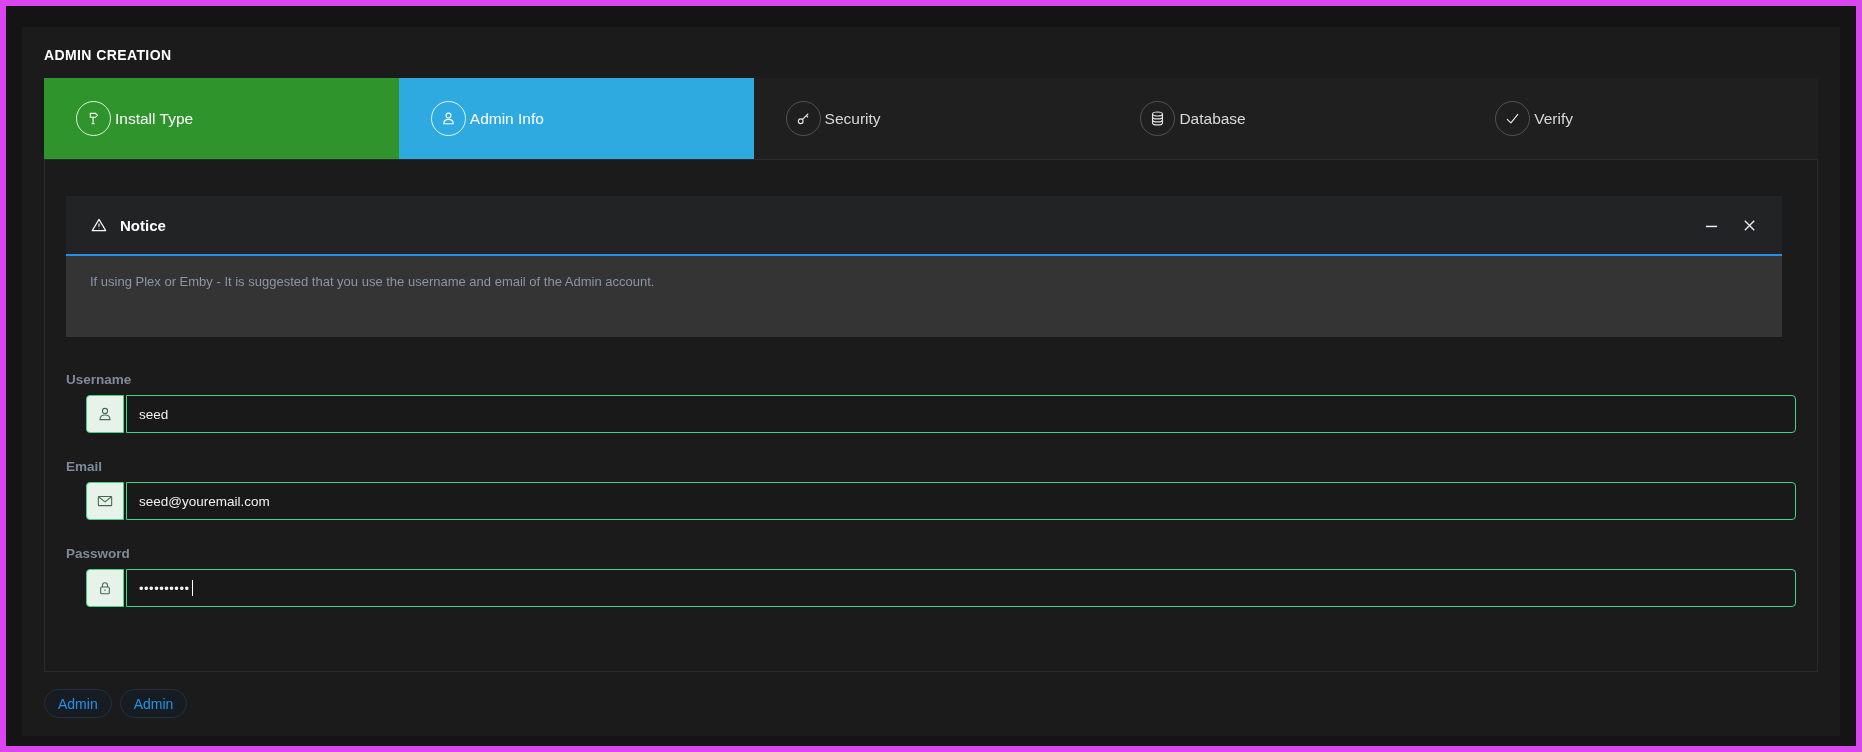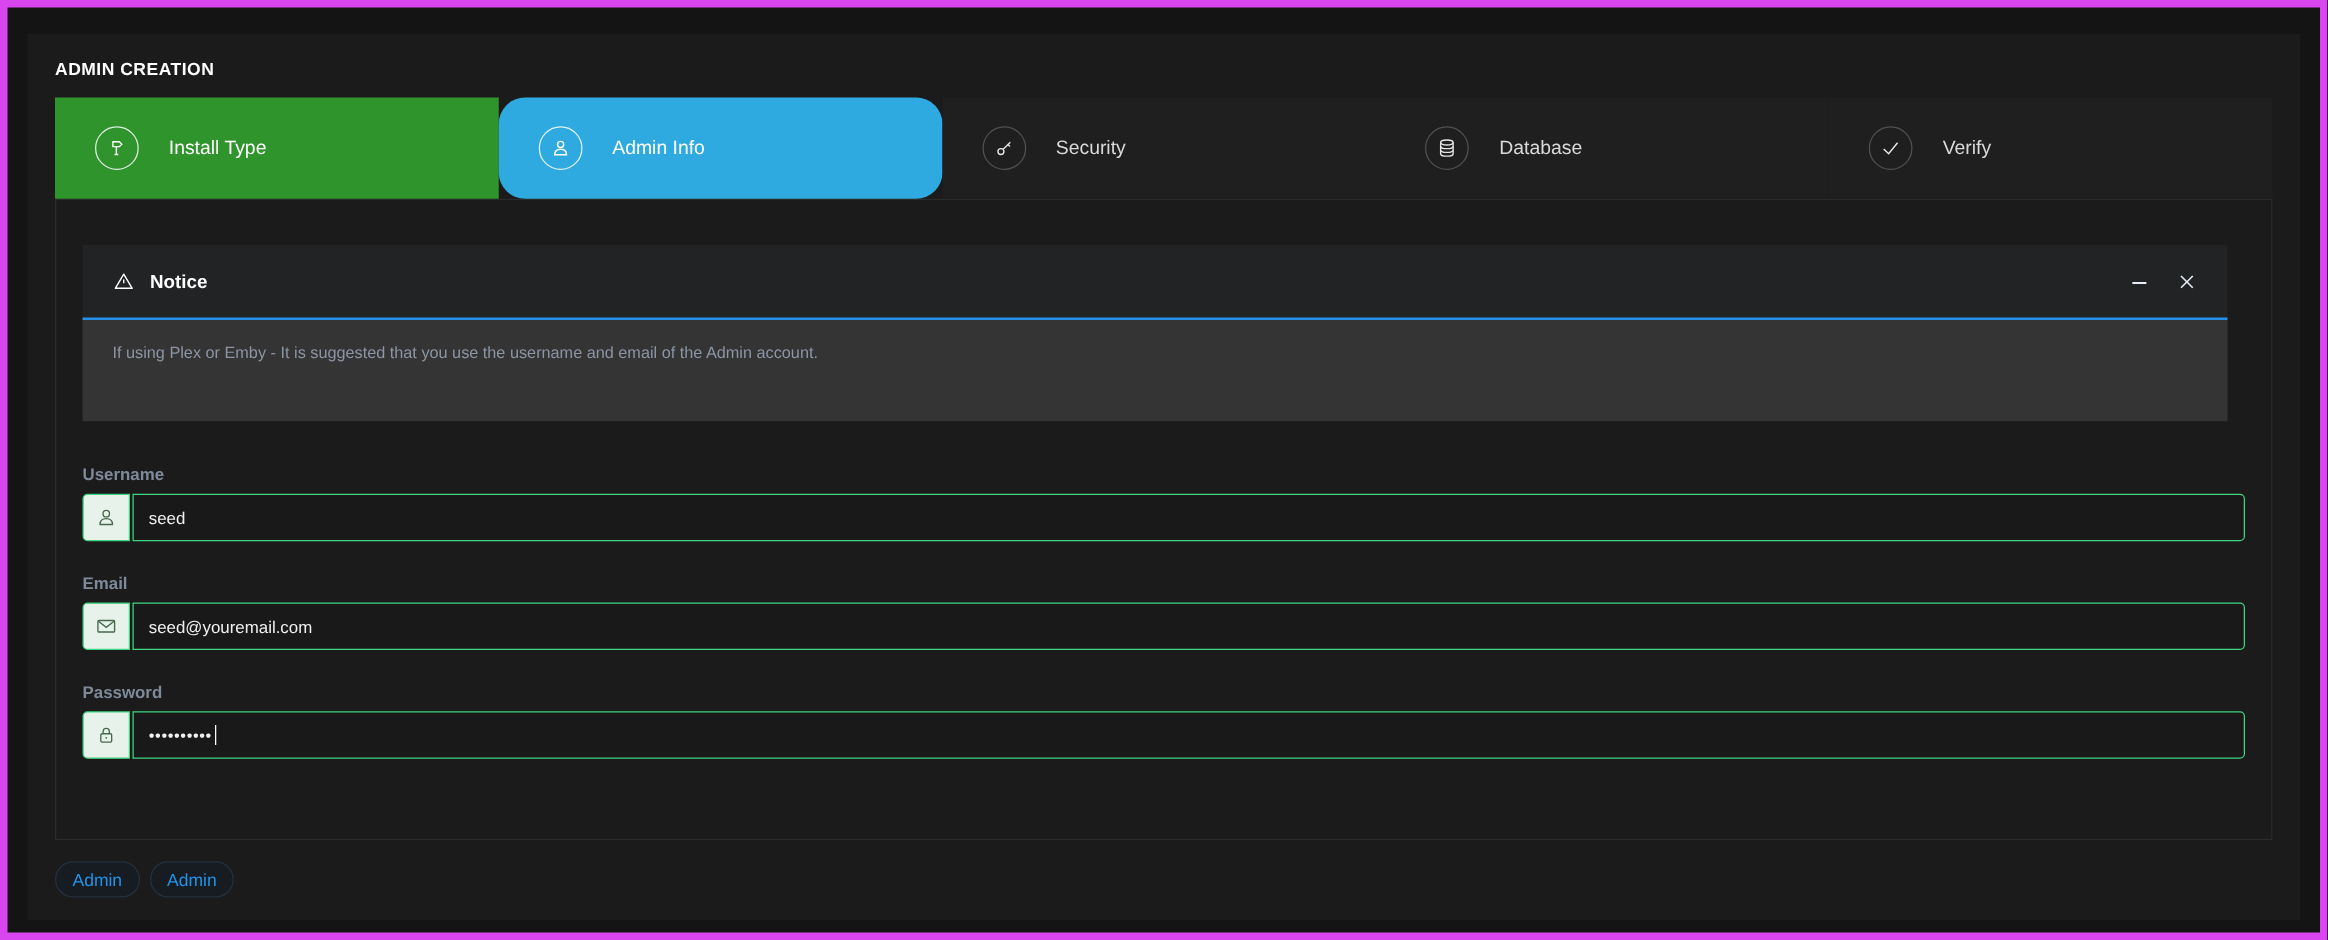--- a/index.html
+++ b/index.html
@@ -3,23 +3,23 @@
 <meta charset="utf-8">
 <style>
   html,body{margin:0;padding:0;background:#000;font-family:"Liberation Sans",sans-serif;}
   *{box-sizing:border-box;}
   .screen{position:relative;width:1862px;height:752px;background:#141414;border:6px solid #d946ef;overflow:hidden;}
   .container{position:absolute;left:16px;top:21px;right:16px;bottom:10px;background:#1b1b1b;padding:20px 22px 12px 22px;}
   .page-title{font-size:14px;font-weight:700;color:#ffffff;letter-spacing:.4px;margin:0 0 15px 0;}
 
   
   .steps{display:flex;height:81px;}
-  .step{flex:1;display:flex;align-items:center;gap:24px;padding-left:32px;background:#1f1f1f;cursor:pointer;}
+  .step{flex:1;display:flex;align-items:center;gap:4px;padding-left:32px;background:#1f1f1f;cursor:pointer;}
   .step--complete{background:var(--step-complete,#2e942b);}
-  .step--active{background:var(--step-active,#2faae0);border-radius:21px;}
+  .step--active{background:var(--step-active,#2faae0);}
   .step-circle{flex:0 0 auto;width:35px;height:35px;border-radius:50%;border:1px solid rgba(255,255,255,.85);
     display:flex;align-items:center;justify-content:center;color:#fff;}
   .step--pending .step-circle{border-color:rgba(255,255,255,.22);color:#e6e6e6;}
   .step-label{color:#fff;font-size:15.5px;}
   .step--pending .step-label{color:#d9d9d9;}
 
   
   .tab-content{border:1px solid #2b2b2b;border-top:1px solid #2b2b2b;padding:36px 21px 64px 21px;background:#1b1b1b;}
 
   
@@ -29,21 +29,21 @@
   .notice-title{font-size:15px;font-weight:700;margin-left:12px;color:#fff;}
   .notice-controls{margin-left:auto;display:flex;align-items:center;gap:20px;color:#e8eef9;}
   .notice-ctl{display:flex;align-items:center;justify-content:center;width:18px;height:18px;cursor:pointer;}
   .notice-body{background:#343434;height:81px;padding:18px 24px;}
   .notice-text{font-size:13px;color:#8b95a4;}
 
   
   .field{margin-bottom:26px;}
   .field:last-child{margin-bottom:0;}
   .field-label{font-size:13.5px;font-weight:700;color:#7e8a9a;margin-bottom:8px;margin-top:20px;}
-  .input-group{display:flex;height:38px;}
+  .input-group{display:flex;height:38px;margin-left:20px;}
   .input-addon{flex:0 0 38px;width:38px;background:#e7f3ea;border:1px solid var(--input-border,#3fd581);
     border-radius:4px 0 0 4px;display:flex;align-items:center;justify-content:center;color:#47684d;}
   .input-control{flex:1;margin-left:2px;background:#191919;border:1px solid var(--input-border,#3fd581);
     border-radius:0 4px 4px 0;color:#f0f0f0;font-size:13.5px;padding:0 12px;outline:none;font-family:inherit;}
   .password-box{display:flex;align-items:center;letter-spacing:.5px;font-size:13px;cursor:text;}
   .caret{width:1px;height:16px;background:#ffffff;margin-left:2px;}
 
   
   .actions{display:flex;gap:8px;margin-top:17px;}
   .btn{height:29px;padding:0 13px;border-radius:15px;background:#171c23;border:1px solid #25313e;

